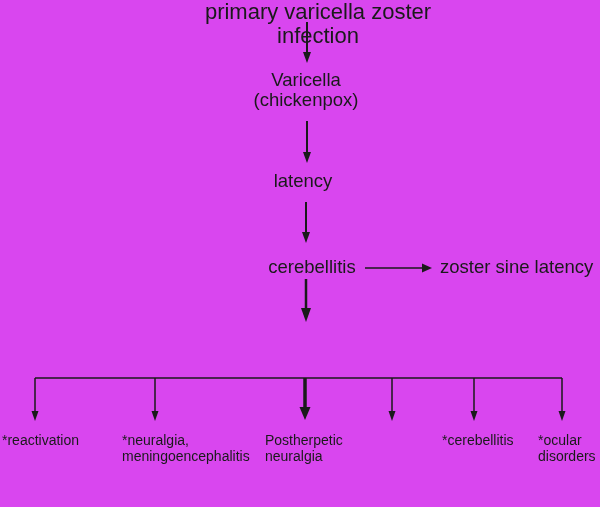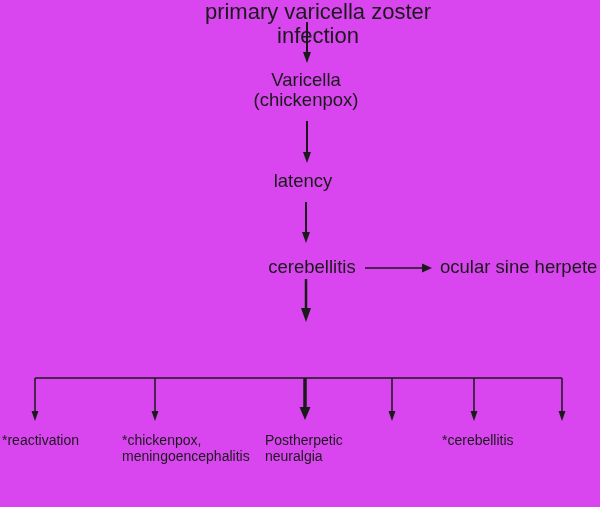--- a/index.html
+++ b/index.html
@@ -79,29 +79,31 @@
 
   <div class="node title-text centered" style="left:318px; top:0px;">primary varicella zoster infection</div>
 
   <div class="node chain-text centered" style="left:306px; top:70px;">Varicella
 (chickenpox)</div>
 
   <div class="node chain-text centered" style="left:303px; top:171px;">latency</div>
 
   <div class="node chain-text centered" style="left:312px; top:257px;">cerebellitis</div>
 
-  <div class="node chain-text" style="left:440px; top:257px;">ocular sine herpete</div>
+  <div class="node chain-text" style="left:440px; top:257px;">zoster sine latency</div>
 
 
   <div class="node outcome-text" style="left:2px; top:432px;">*reactivation</div>
 
-  <div class="node outcome-text" style="left:122px; top:432px;">*chickenpox,
+  <div class="node outcome-text" style="left:122px; top:432px;">*neuralgia,
 meningoencephalitis</div>
 
   <div class="node outcome-text" style="left:265px; top:432px;">Postherpetic
 neuralgia</div>
 
 
   <div class="node outcome-text" style="left:442px; top:432px;">*cerebellitis</div>
 
+  <div class="node outcome-text" style="left:538px; top:432px;">*ocular
+disorders</div>
 
 
 </div>
 
 </body></html>

